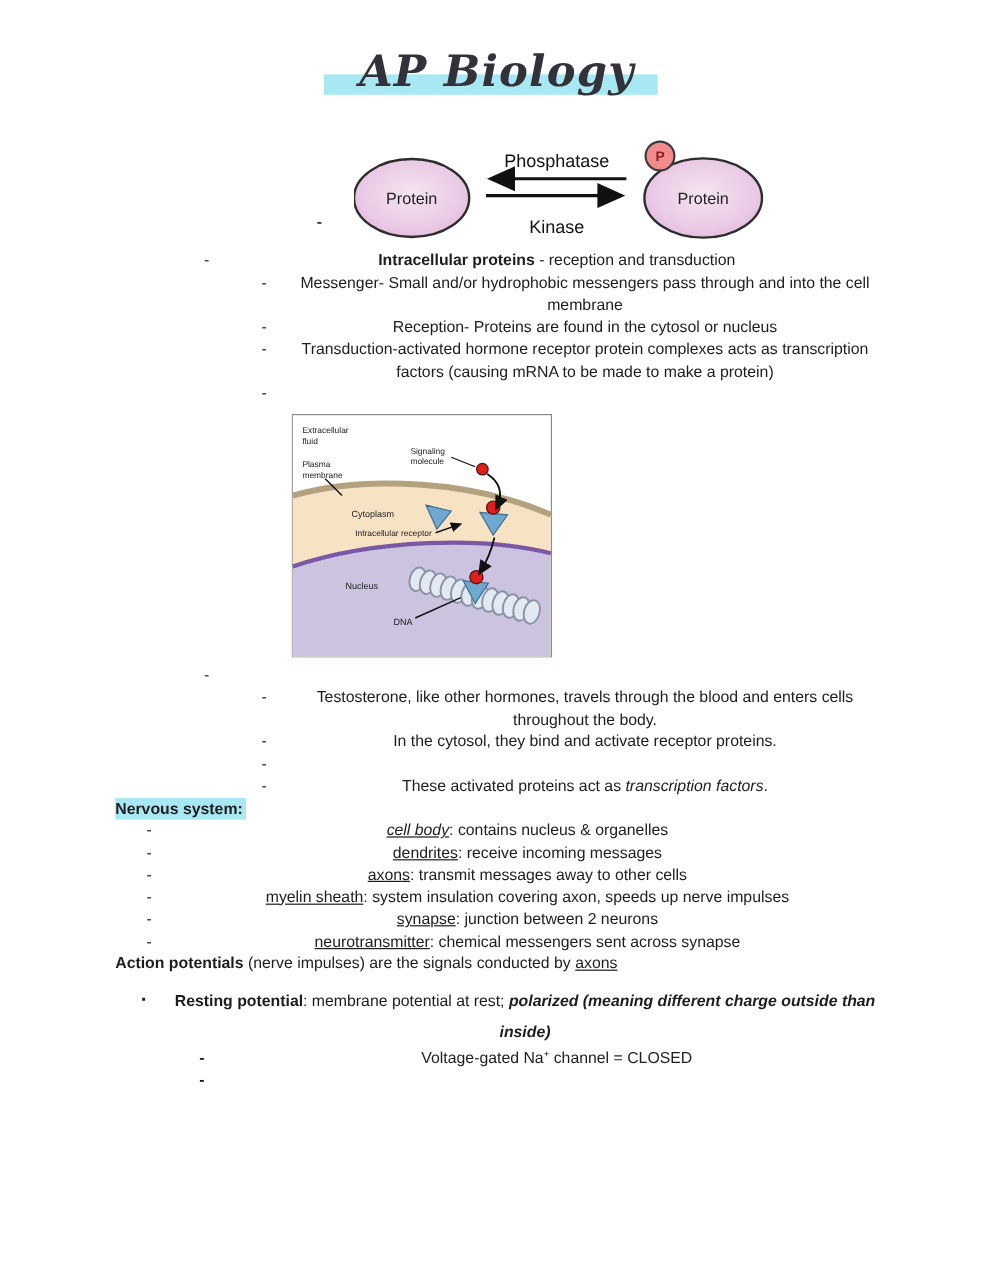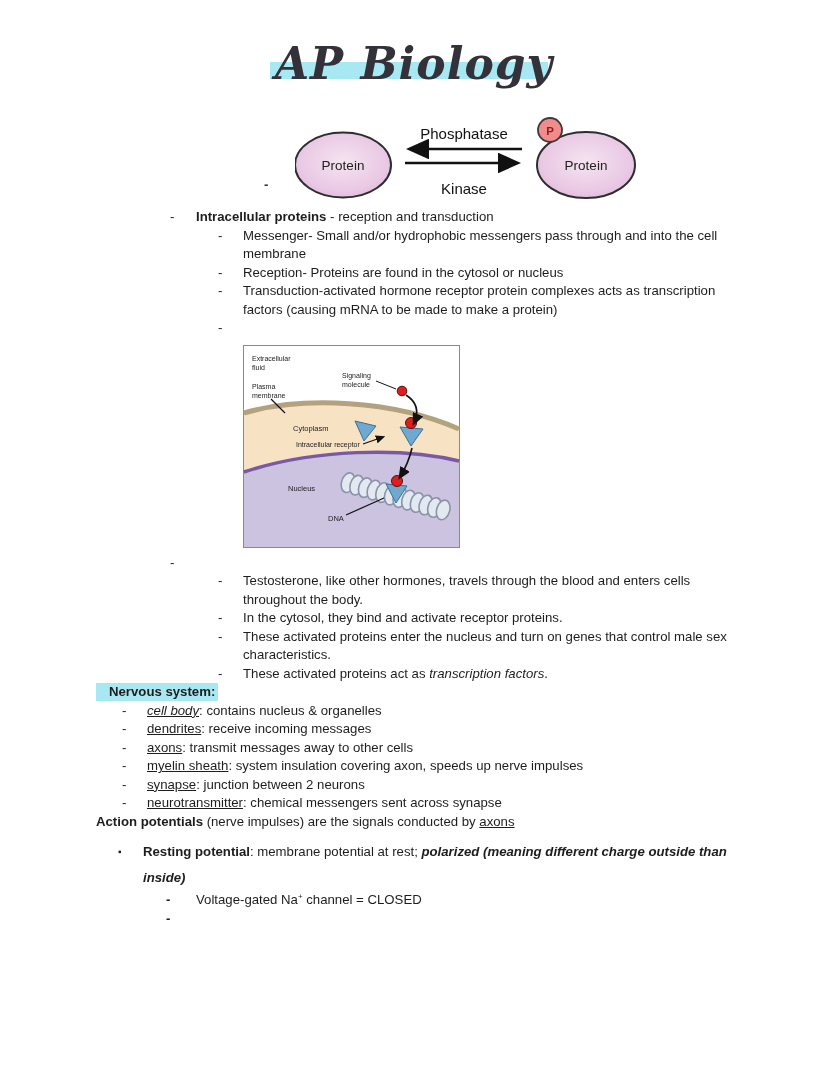--- a/index.html
+++ b/index.html
@@ -8,42 +8,42 @@
     font-family:"Liberation Sans","DejaVu Sans",sans-serif;
     font-size:13.2px;line-height:18.5px;color:#1d1d1d;
   }
   .content{padding:0 96px 0 96px;}
   
   .title-area{position:relative;height:114px;}
   .title-bar{position:absolute;left:270px;top:62px;width:278px;height:17px;background:#a8e8f3;}
   .title-text{
     position:absolute;left:0;right:0;top:42px;text-align:center;
     font-family:"DejaVu Serif","Liberation Serif",serif;
-    font-style:italic;font-weight:bold;font-size:44px;line-height:1;
+    font-style:italic;font-weight:bold;font-size:36px;line-height:1;
     color:#33323a;letter-spacing:1px;
   }
   
   .protein-svg{display:block;margin:0 0 2px 199px;}
   .cell-svg{display:block;margin:7px 0 6px 147px;}
   .stray{position:absolute;left:264px;top:176px;font-weight:bold;color:#333;}
   svg text{font-family:"Liberation Sans","DejaVu Sans",sans-serif;}
   
   .row{display:flex;}
   .gut{flex:0 0 26px;}
-  .txt{flex:1 1 auto;}
+  .txt{flex:1 1 auto;text-align:center;}
   .l1{padding-left:74px;}   .l1 .gut{flex-basis:26px;}
   .l2{padding-left:122px;}  .l2 .gut{flex-basis:25px;}
   .nl{padding-left:26px;}   .nl .gut{flex-basis:25px;}
   .rp{padding-left:22px;line-height:26px;margin-top:8px;} .rp .gut{flex-basis:25px;font-size:10px;line-height:26px;}
   .rs{padding-left:70px;}   .rs .gut{flex-basis:30px;font-weight:bold;}
   .b{font-weight:bold;}
   .i{font-style:italic;}
   .u{text-decoration:underline;}
   .bi{font-weight:bold;font-style:italic;}
-  .hl{background:#a8e8f3;padding:1px 3px 2px 13px;}
+  .hl{background:#a8e8f3;padding:1px 3px 2px 0;}
   .sup{font-size:8px;vertical-align:super;line-height:0;}
 </style>
 </head>
 <body>
 
 <div class="page">
 
   <div class="title-area">
     <div class="title-bar"></div>
     <div class="title-text">AP Biology</div>
@@ -153,21 +153,20 @@
     <div class="row l2">
       <span class="gut">-</span>
       <span class="txt">Testosterone, like other hormones, travels through the blood and enters cells throughout the body.</span>
     </div>
     <div class="row l2">
       <span class="gut">-</span>
       <span class="txt">In the cytosol, they bind and activate receptor proteins.</span>
     </div>
     <div class="row l2">
       <span class="gut">-</span>
-      <span class="txt">These activated proteins enter the nucleus and turn on genes that control male sex characteristics.</span>
     </div>
     <div class="row l2">
       <span class="gut">-</span>
       <span class="txt"><span>These activated proteins act as </span><span class="i">transcription factors</span><span>.</span></span>
     </div>
 
     <div><span class="hl b">Nervous system:</span></div>
 
     <div class="row nl">
       <span class="gut">-</span>

